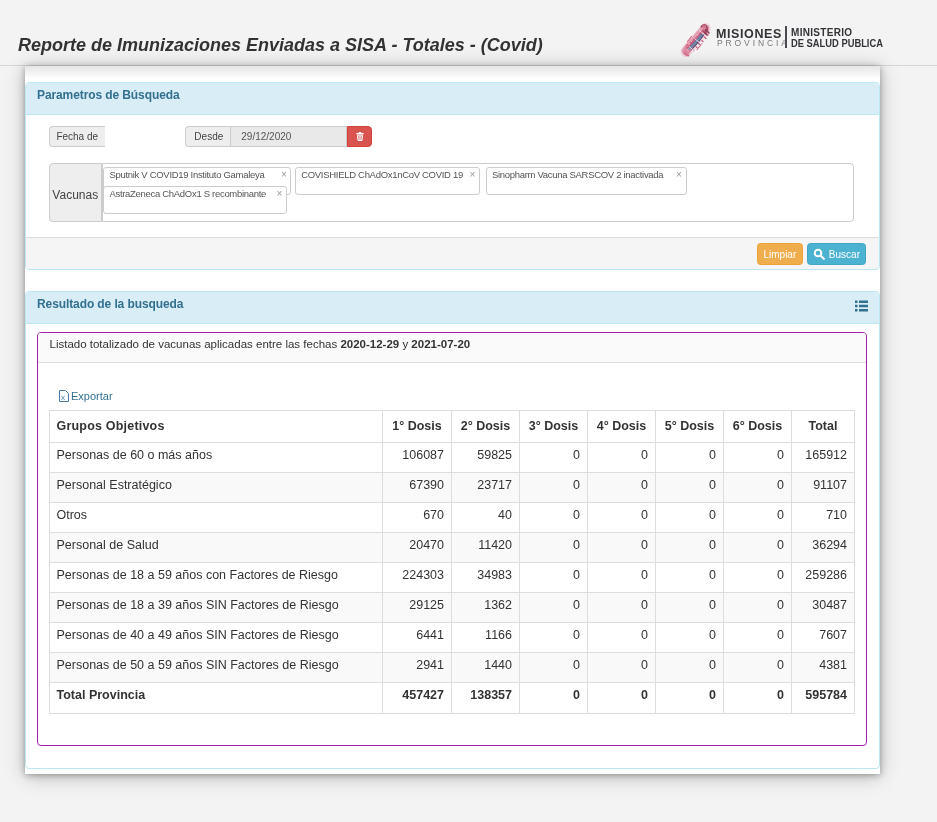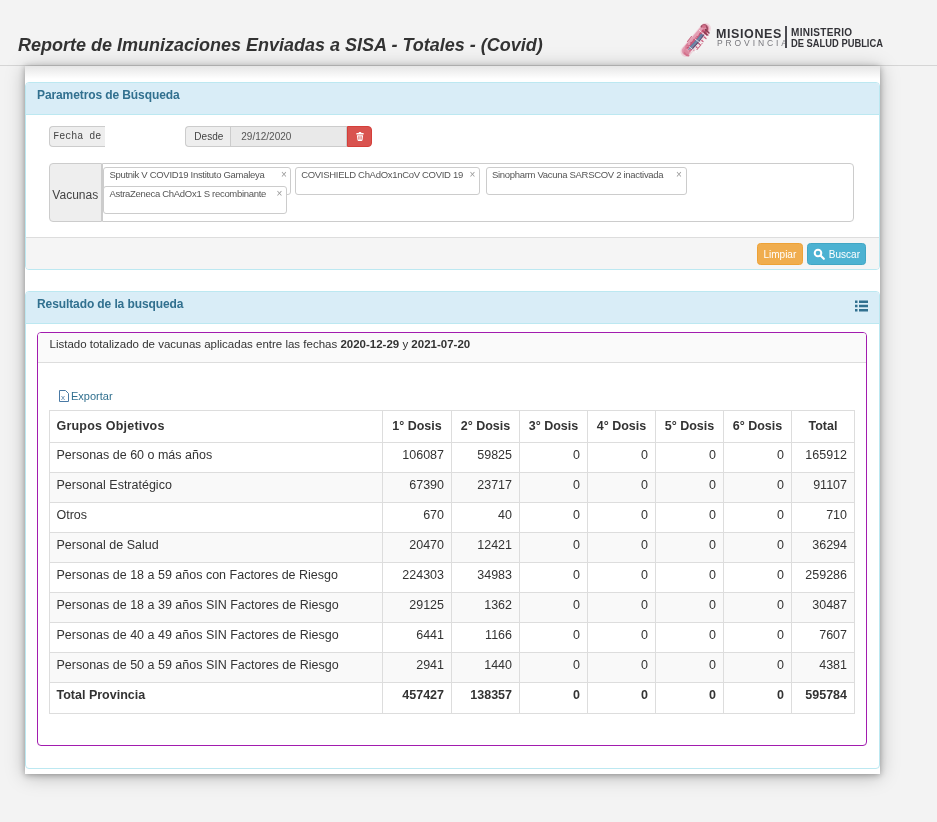--- a/index.html
+++ b/index.html
@@ -25,21 +25,21 @@
 .ph { height:32px; background:#d9edf7; border-bottom:1px solid #bce8f1; border-radius:3px 3px 0 0; color:#31708f; font-size:12px; font-weight:bold; line-height:24px; padding-left:11px; position:relative; letter-spacing:-0.1px; }
 .pf { position:absolute; bottom:0; left:0; right:0; height:32px; background:#f5f5f5; border-top:1px solid #ddd; border-radius:0 0 3px 3px; }
 
 .pb1 { position:relative; height:124px; }
 .ig { position:absolute; display:flex; height:21px; font-size:10px; color:#555; }
 .addon { background:#eee; border:1px solid #ccc; line-height:19px; color:#444; white-space:nowrap; text-align:center; }
 .addon.first { border-radius:4px 0 0 4px; border-right:0; }
 .iga { top:11px; left:22.5px; }
 .igb { top:11px; left:159.3px; }
 .igc { top:11px; left:368.3px;margin-top:44px; }
-.iga .addon { width:56.5px;font-family:Liberation Mono, monospace; } .igb .addon { width:46px; } .igc .addon { width:39.5px; }
+.iga .addon { width:56.5px; } .igb .addon { width:46px; } .igc .addon { width:39.5px; }
 .sel { border:1px solid #ccc; border-radius:0 4px 4px 0; background:#fff; line-height:19px; padding:0 0 0 8px; width:66px; color:#444; position:relative; font-size:12px;margin-top:48px; }
 .sel .car { position:absolute; right:3.5px; top:8px; }
 .inp { background:#e9e9e9; border:1px solid #ccc; border-left:1px solid #ccc; margin-left:-1px; line-height:19px; padding:0 10px; color:#555; }
 .igb .inp { width:116.5px; } .igc .inp { width:121.5px; }
 .btn-del { width:25.5px; background:#d9534f; border:1px solid #d43f3a; border-radius:0 4px 4px 0; display:flex; align-items:center; justify-content:center; }
 .igc .btn-del { width:24.5px; }
 
 .vac { position:absolute; top:47.8px; left:22.5px; width:805.8px; height:59.5px; display:flex; }
 .vlabel { width:53.5px; background:#eee; border:1px solid #ccc; border-radius:4px 0 0 4px; color:#444; font-size:12px; display:flex; align-items:center; justify-content:center; padding-top:4px; }
 .vbox { flex:1; background:#fff; border:1px solid #ccc; border-left:1px solid #ccc; border-radius:0 4px 4px 0; position:relative; }
@@ -227,21 +227,21 @@
                 <td>40</td>
                 <td>0</td>
                 <td>0</td>
                 <td>0</td>
                 <td>0</td>
                 <td>710</td>
               </tr>
           <tr class="odd">
                 <td class="c1">Personal de Salud</td>
                 <td>20470</td>
-                <td>12421</td>
+                <td>11420</td>
                 <td>0</td>
                 <td>0</td>
                 <td>0</td>
                 <td>0</td>
                 <td>36294</td>
               </tr>
           <tr>
                 <td class="c1">Personas de 18 a 59 años con Factores de Riesgo</td>
                 <td>224303</td>
                 <td>34983</td>

